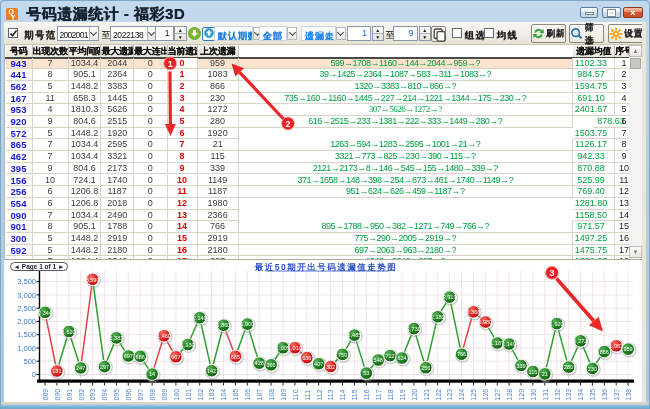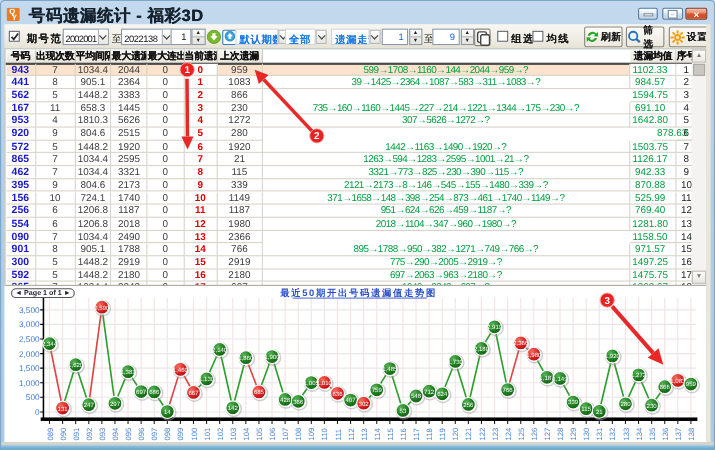--- a/index.html
+++ b/index.html
@@ -200,59 +200,60 @@
     <div class="td grn" style="left:233.6px;top:24.2px;width:334.4px;">39→1425→2364→1087→583→311→1083→?</div>
     <div class="td grn2" style="left:568.0px;top:24.2px;width:42.0px;">984.57</div>
     <div class="td blk" style="left:610.0px;top:24.2px;width:14.899999999999977px;">2</div>
     <div class="td num" style="left:0.5px;top:35.9px;width:27.0px;">562</div>
     <div class="td gy" style="left:27.5px;top:35.9px;width:36.1px;">5</div>
     <div class="td gy" style="left:63.6px;top:35.9px;width:32.800000000000004px;">1448.2</div>
     <div class="td gy" style="left:96.4px;top:35.9px;width:32.599999999999994px;">3383</div>
     <div class="td gy" style="left:129.0px;top:35.9px;width:33.5px;">0</div>
     <div class="td red" style="left:162.5px;top:35.9px;width:30.19999999999999px;">2</div>
     <div class="td gy" style="left:192.7px;top:35.9px;width:40.900000000000006px;">866</div>
+    <div class="td grn" style="left:233.6px;top:35.9px;width:334.4px;">1320→3383→810→866→?</div>
     <div class="td grn2" style="left:568.0px;top:35.9px;width:42.0px;">1594.75</div>
     <div class="td blk" style="left:610.0px;top:35.9px;width:14.899999999999977px;">3</div>
     <div class="td num" style="left:0.5px;top:47.599999999999994px;width:27.0px;">167</div>
     <div class="td gy" style="left:27.5px;top:47.599999999999994px;width:36.1px;">11</div>
     <div class="td gy" style="left:63.6px;top:47.599999999999994px;width:32.800000000000004px;">658.3</div>
     <div class="td gy" style="left:96.4px;top:47.599999999999994px;width:32.599999999999994px;">1445</div>
     <div class="td gy" style="left:129.0px;top:47.599999999999994px;width:33.5px;">0</div>
     <div class="td red" style="left:162.5px;top:47.599999999999994px;width:30.19999999999999px;">3</div>
     <div class="td gy" style="left:192.7px;top:47.599999999999994px;width:40.900000000000006px;">230</div>
     <div class="td grn" style="left:233.6px;top:47.599999999999994px;width:334.4px;">735→160→1160→1445→227→214→1221→1344→175→230→?</div>
     <div class="td grn2" style="left:568.0px;top:47.599999999999994px;width:42.0px;">691.10</div>
     <div class="td blk" style="left:610.0px;top:47.599999999999994px;width:14.899999999999977px;">4</div>
     <div class="td num" style="left:0.5px;top:59.3px;width:27.0px;">953</div>
     <div class="td gy" style="left:27.5px;top:59.3px;width:36.1px;">4</div>
     <div class="td gy" style="left:63.6px;top:59.3px;width:32.800000000000004px;">1810.3</div>
     <div class="td gy" style="left:96.4px;top:59.3px;width:32.599999999999994px;">5626</div>
     <div class="td gy" style="left:129.0px;top:59.3px;width:33.5px;">0</div>
     <div class="td red" style="left:162.5px;top:59.3px;width:30.19999999999999px;">4</div>
     <div class="td gy" style="left:192.7px;top:59.3px;width:40.900000000000006px;">1272</div>
-    <div class="td grn" style="left:233.6px;top:59.3px;width:334.4px;">307→5626→1272→?</div>
-    <div class="td grn2" style="left:568.0px;top:59.3px;width:42.0px;">1642.80</div>
+    <div class="td grn" style="left:233.6px;top:59.3px;width:334.4px;font-family:Liberation Serif, serif;">307→5626→1272→?</div>
+    <div class="td grn2" style="left:568.0px;top:59.3px;width:42.0px;">2401.67</div>
     <div class="td blk" style="left:610.0px;top:59.3px;width:14.899999999999977px;">5</div>
     <div class="td num" style="left:0.5px;top:71.0px;width:27.0px;">920</div>
     <div class="td gy" style="left:27.5px;top:71.0px;width:36.1px;">9</div>
     <div class="td gy" style="left:63.6px;top:71.0px;width:32.800000000000004px;">804.6</div>
     <div class="td gy" style="left:96.4px;top:71.0px;width:32.599999999999994px;">2515</div>
     <div class="td gy" style="left:129.0px;top:71.0px;width:33.5px;">0</div>
     <div class="td red" style="left:162.5px;top:71.0px;width:30.19999999999999px;">5</div>
     <div class="td gy" style="left:192.7px;top:71.0px;width:40.900000000000006px;">280</div>
+    <div class="td grn" style="left:233.6px;top:71.0px;width:334.4px;">616→2515→233→1381→222→333→1449→280→?</div>
     <div class="td grn2" style="left:588px;top:71.0px;width:42.0px;">878.63</div>
     <div class="td blk" style="left:610.0px;top:71.0px;width:14.899999999999977px;">6</div>
     <div class="td num" style="left:0.5px;top:82.69999999999999px;width:27.0px;">572</div>
     <div class="td gy" style="left:27.5px;top:82.69999999999999px;width:36.1px;">5</div>
     <div class="td gy" style="left:63.6px;top:82.69999999999999px;width:32.800000000000004px;">1448.2</div>
     <div class="td gy" style="left:96.4px;top:82.69999999999999px;width:32.599999999999994px;">1920</div>
     <div class="td gy" style="left:129.0px;top:82.69999999999999px;width:33.5px;">0</div>
     <div class="td red" style="left:162.5px;top:82.69999999999999px;width:30.19999999999999px;">6</div>
     <div class="td gy" style="left:192.7px;top:82.69999999999999px;width:40.900000000000006px;">1920</div>
-    <div class="td grn" style="left:233.6px;top:82.69999999999999px;width:334.4px;">1442→1163→1490→1920→?</div>
     <div class="td grn2" style="left:568.0px;top:82.69999999999999px;width:42.0px;">1503.75</div>
     <div class="td blk" style="left:610.0px;top:82.69999999999999px;width:14.899999999999977px;">7</div>
     <div class="td num" style="left:0.5px;top:94.39999999999999px;width:27.0px;">865</div>
     <div class="td gy" style="left:27.5px;top:94.39999999999999px;width:36.1px;">7</div>
     <div class="td gy" style="left:63.6px;top:94.39999999999999px;width:32.800000000000004px;">1034.4</div>
     <div class="td gy" style="left:96.4px;top:94.39999999999999px;width:32.599999999999994px;">2595</div>
     <div class="td gy" style="left:129.0px;top:94.39999999999999px;width:33.5px;">0</div>
     <div class="td red" style="left:162.5px;top:94.39999999999999px;width:30.19999999999999px;">7</div>
     <div class="td gy" style="left:192.7px;top:94.39999999999999px;width:40.900000000000006px;">21</div>
     <div class="td grn" style="left:233.6px;top:94.39999999999999px;width:334.4px;">1263→594→1283→2595→1001→21→?</div>
@@ -298,21 +299,20 @@
     <div class="td grn" style="left:233.6px;top:141.2px;width:334.4px;">951→624→626→459→1187→?</div>
     <div class="td grn2" style="left:568.0px;top:141.2px;width:42.0px;">769.40</div>
     <div class="td blk" style="left:610.0px;top:141.2px;width:14.899999999999977px;">12</div>
     <div class="td num" style="left:0.5px;top:152.89999999999998px;width:27.0px;">554</div>
     <div class="td gy" style="left:27.5px;top:152.89999999999998px;width:36.1px;">6</div>
     <div class="td gy" style="left:63.6px;top:152.89999999999998px;width:32.800000000000004px;">1206.8</div>
     <div class="td gy" style="left:96.4px;top:152.89999999999998px;width:32.599999999999994px;">2018</div>
     <div class="td gy" style="left:129.0px;top:152.89999999999998px;width:33.5px;">0</div>
     <div class="td red" style="left:162.5px;top:152.89999999999998px;width:30.19999999999999px;">12</div>
     <div class="td gy" style="left:192.7px;top:152.89999999999998px;width:40.900000000000006px;">1980</div>
-    <div class="td grn" style="left:233.6px;top:152.89999999999998px;width:334.4px;">2018→1104→347→960→1980→?</div>
     <div class="td grn2" style="left:568.0px;top:152.89999999999998px;width:42.0px;">1281.80</div>
     <div class="td blk" style="left:610.0px;top:152.89999999999998px;width:14.899999999999977px;">13</div>
     <div class="td num" style="left:0.5px;top:164.6px;width:27.0px;">090</div>
     <div class="td gy" style="left:27.5px;top:164.6px;width:36.1px;">7</div>
     <div class="td gy" style="left:63.6px;top:164.6px;width:32.800000000000004px;">1034.4</div>
     <div class="td gy" style="left:96.4px;top:164.6px;width:32.599999999999994px;">2490</div>
     <div class="td gy" style="left:129.0px;top:164.6px;width:33.5px;">0</div>
     <div class="td red" style="left:162.5px;top:164.6px;width:30.19999999999999px;">13</div>
     <div class="td gy" style="left:192.7px;top:164.6px;width:40.900000000000006px;">2366</div>
     <div class="td grn2" style="left:568.0px;top:164.6px;width:42.0px;">1158.50</div>

